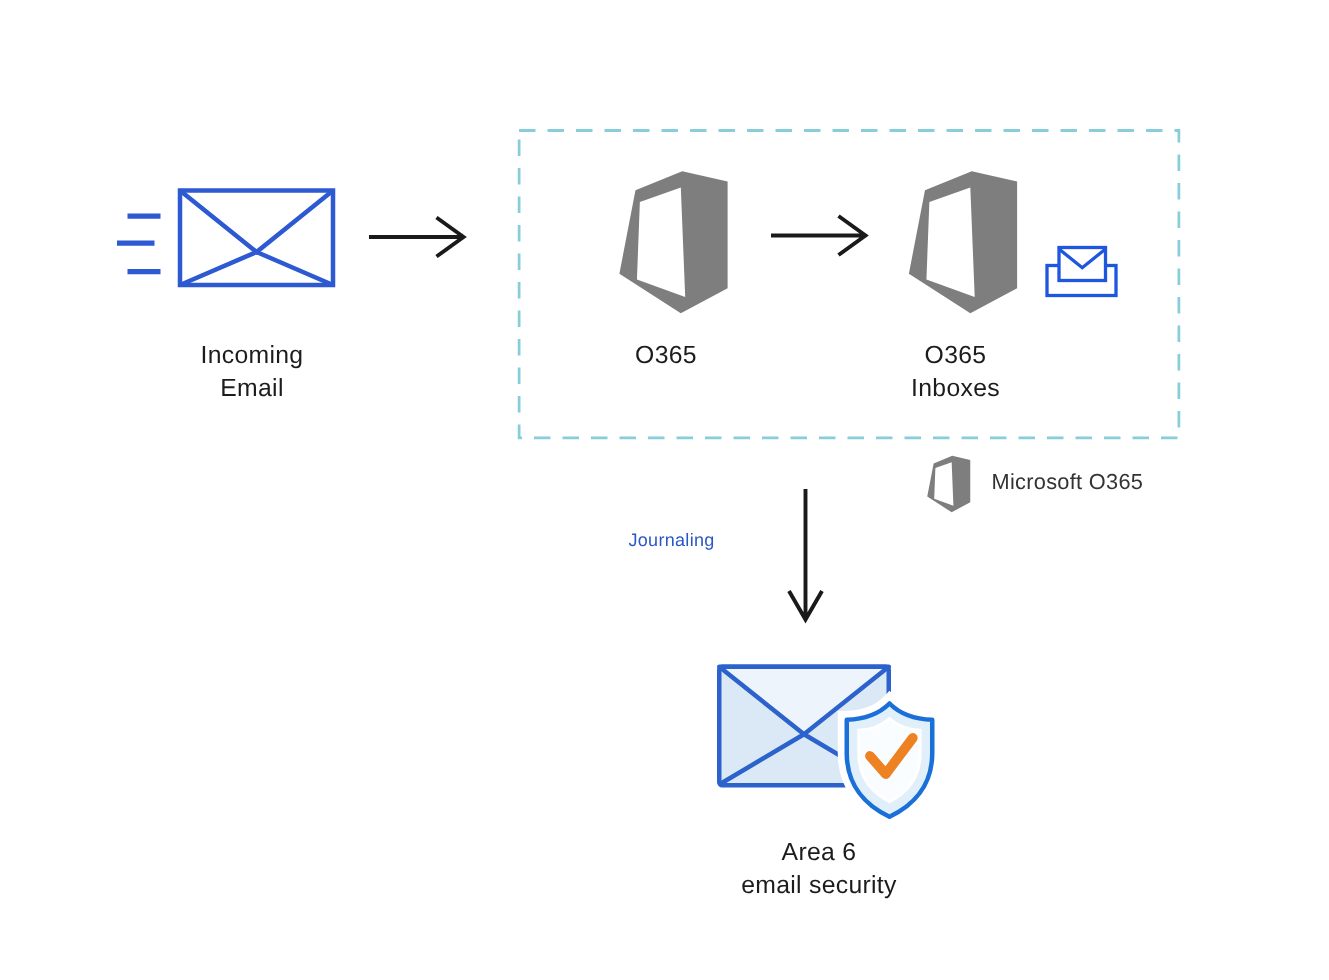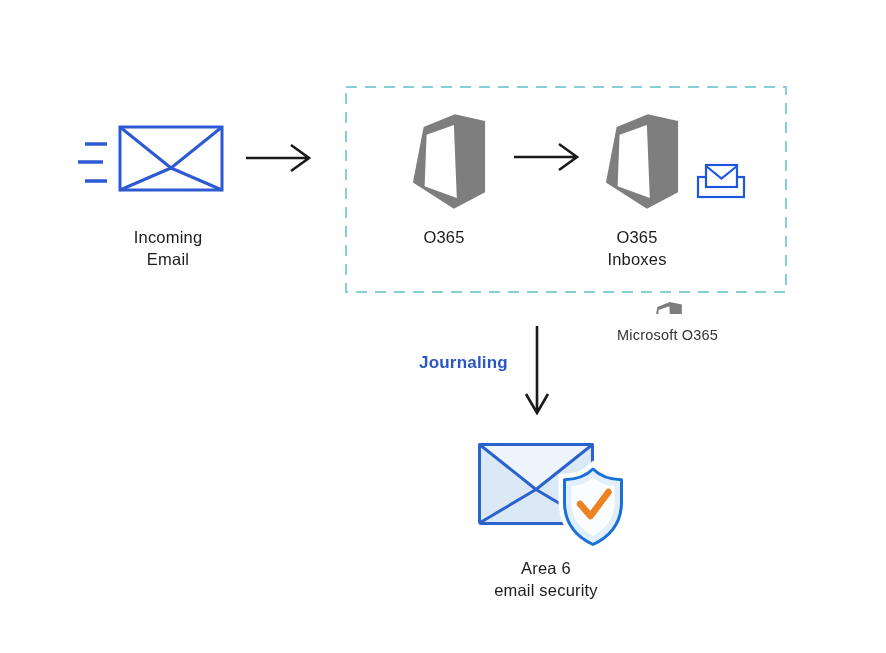--- a/index.html
+++ b/index.html
@@ -15,31 +15,30 @@
     position:absolute;
     width:150px;
     text-align:center;
     font-size:16.5px;
     line-height:22px;
     color:var(--ink);
     letter-spacing:.2px;
   }
   .journaling{
     position:absolute;
-    font-size:17px;
-    font-weight:700;
+    font-size:12px;
+    font-weight:400;
     color:var(--journal-blue);
     letter-spacing:.2px;
   }
   .legend{
     position:absolute;
     display:flex;
     align-items:center;
     gap:13px;
-    flex-direction:column;
   }
   .legend-text{
     font-size:14.5px;
     color:#333333;
     letter-spacing:.2px;
   }
   
   .fill-gray{fill:var(--gray);}
   .stroke-blue{stroke:var(--blue);fill:none;}
   .stroke-blue-fillwhite{stroke:var(--blue);fill:#ffffff;}

